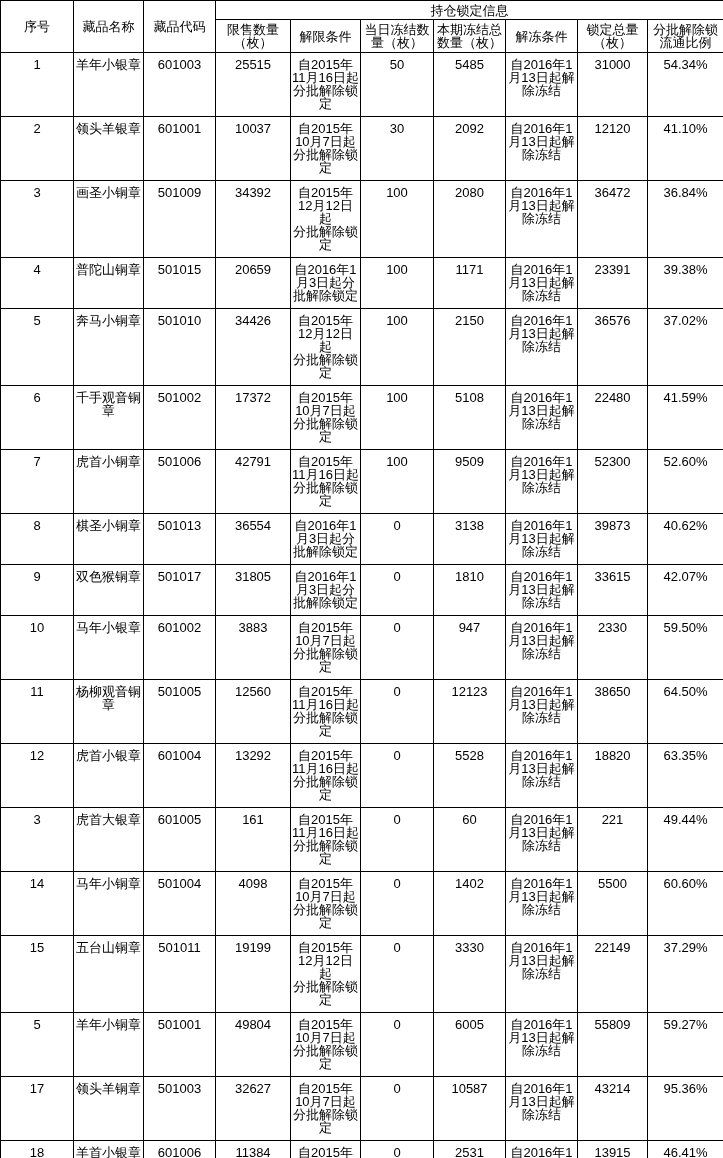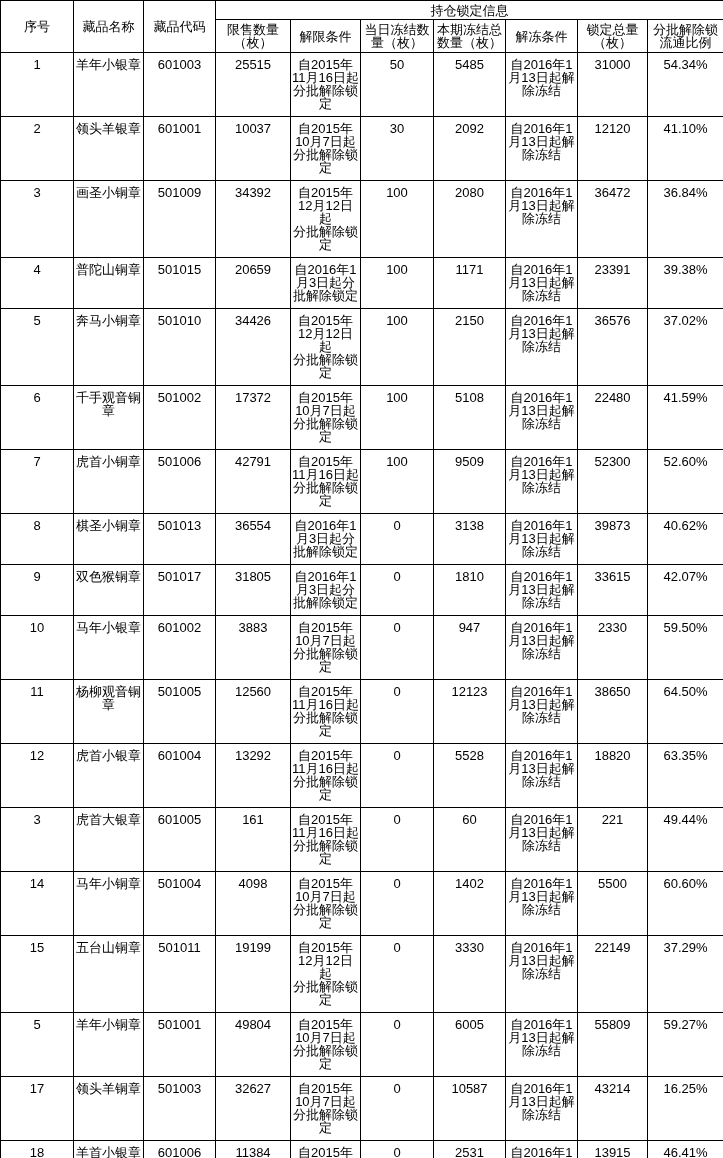--- a/index.html
+++ b/index.html
@@ -376,21 +376,21 @@
     <td>自2015年
 10月7日起
 分批解除锁
 定</td>
     <td>0</td>
     <td>10587</td>
     <td>自2016年1
 月13日起解
 除冻结</td>
     <td>43214</td>
-    <td>16.25%</td>
+    <td>95.36%</td>
   </tr>
 
   <tr>
     <td>18</td>
     <td>羊首小银章</td>
     <td>601006</td>
     <td>11384</td>
     <td>自2015年
 12月12日起
 分批解除锁

